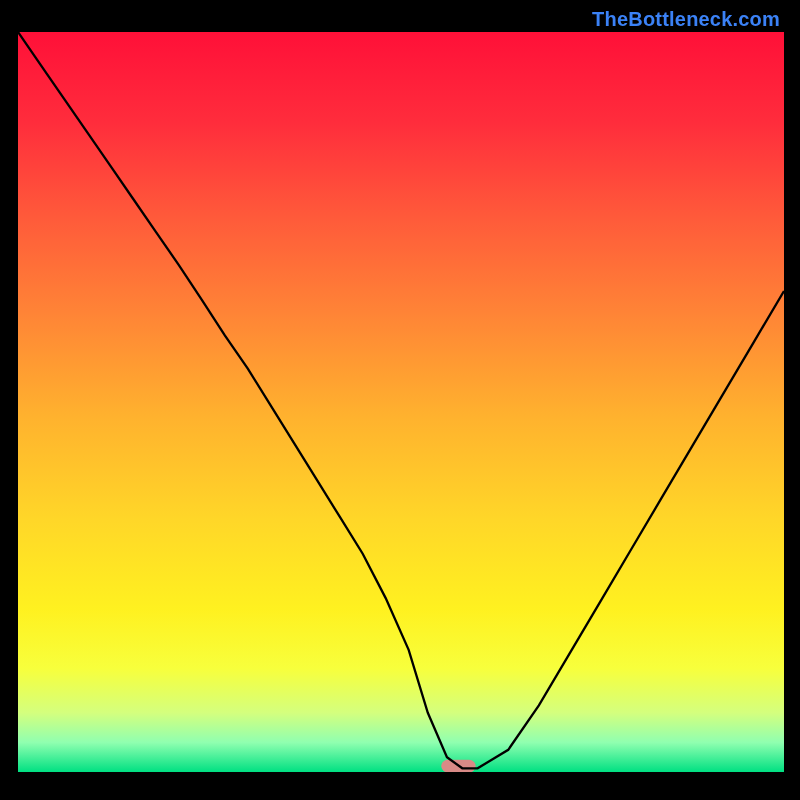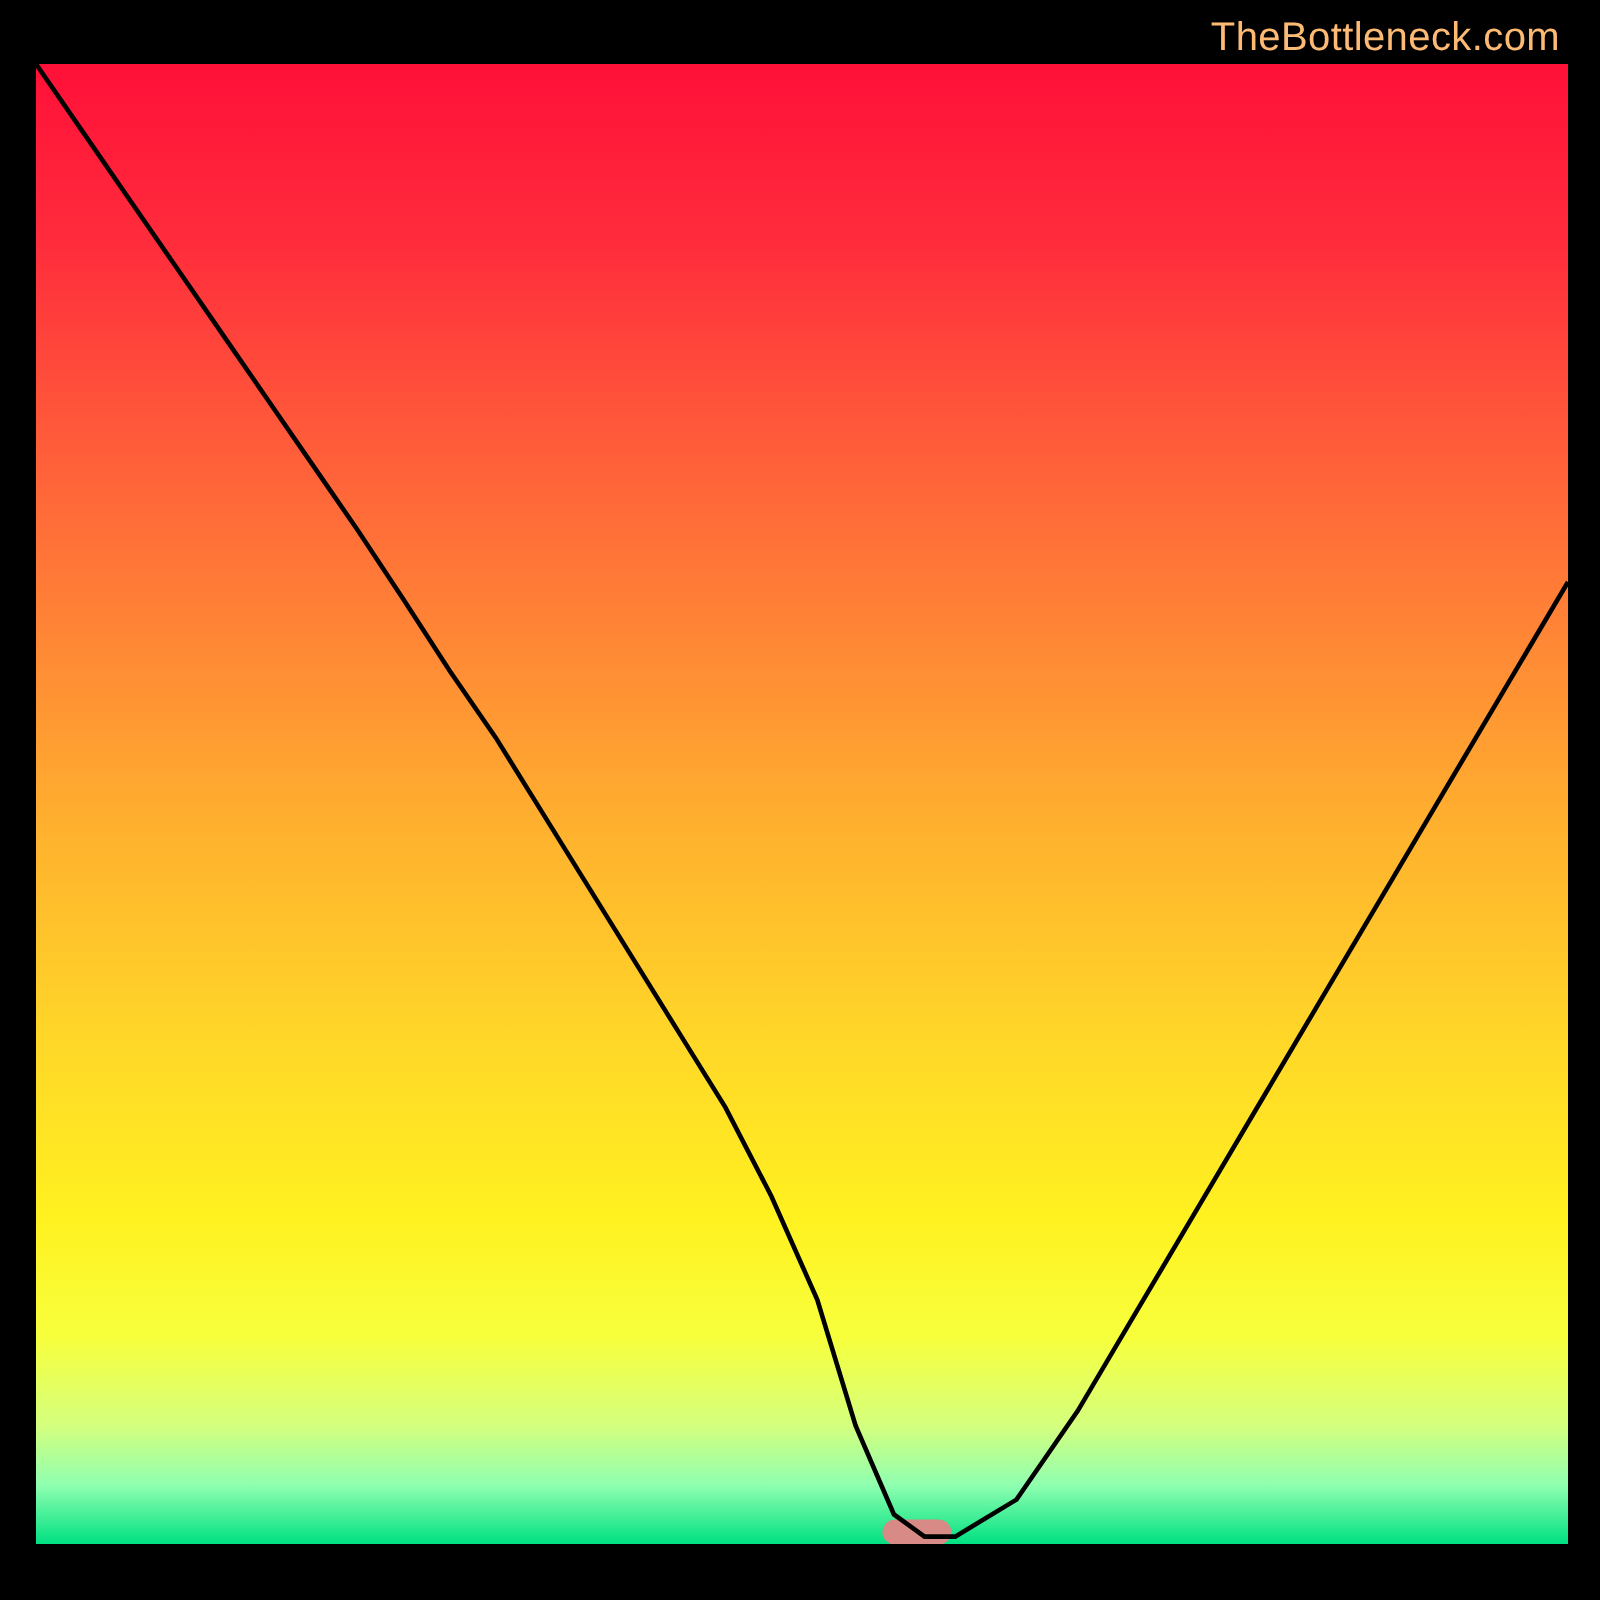--- a/index.html
+++ b/index.html
@@ -32,22 +32,22 @@
   .line-layer {
     position: absolute;
     inset: 0;
   }
   .watermark {
     position: absolute;
     top: 4px;
     right: 16px;
     font-family: Arial, Helvetica, sans-serif;
     font-size: 20px;
-    font-weight: 400;
-    color: #fdba74;
+    font-weight: 700;
+    color: #3b82f6;
     letter-spacing: 0.2px;
   }
 </style>
 </head>
 <body>
 
 <div class="frame">
   <div class="watermark">TheBottleneck.com</div>
 
   <div class="plot-area">

